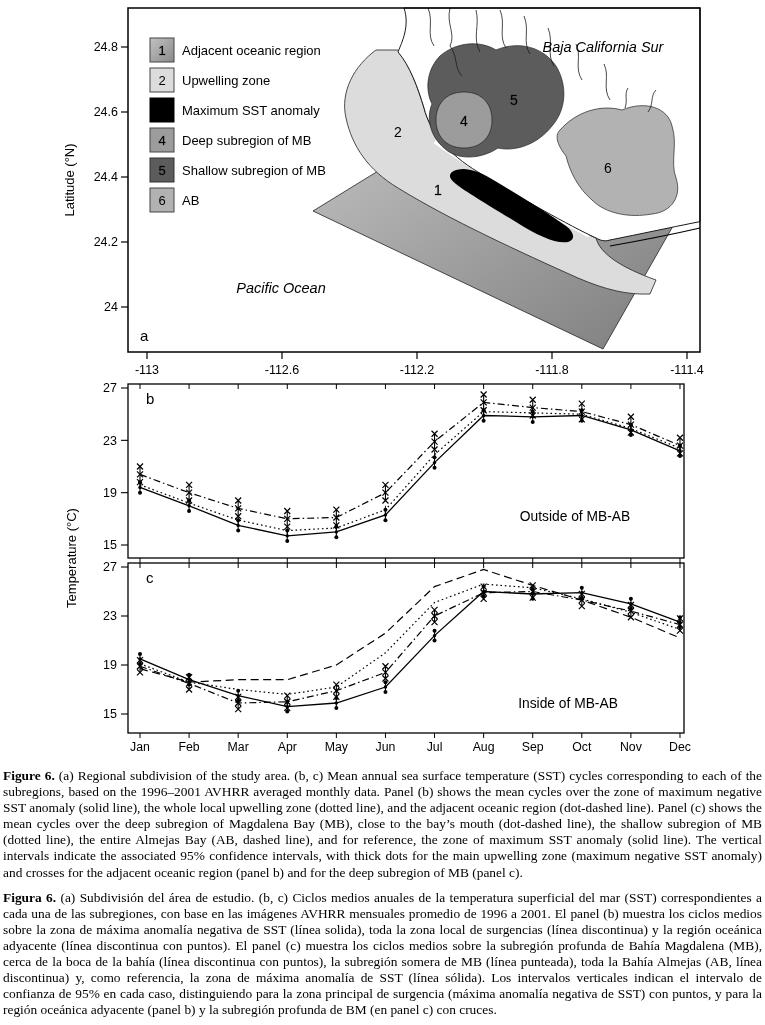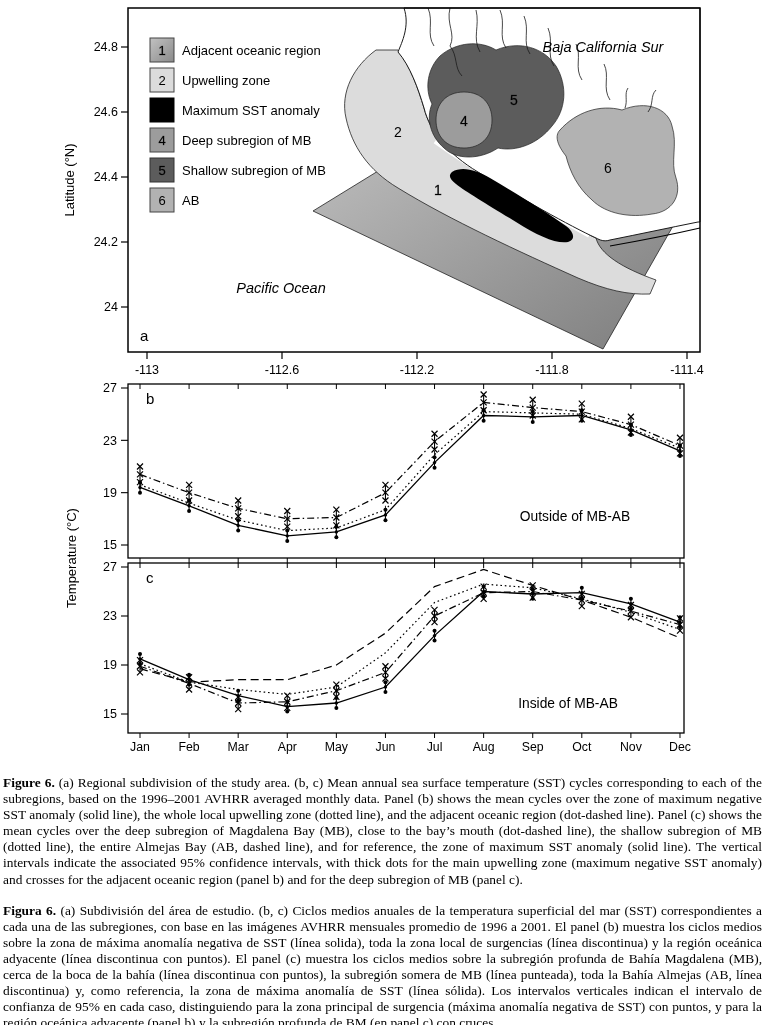--- a/index.html
+++ b/index.html
@@ -2,21 +2,21 @@
 <html><head>
 <meta charset="utf-8">
 <style>
   html,body{margin:0;padding:0;background:#fff;}
   .page{width:765px;height:1025px;background:#fff;position:relative;overflow:hidden;
         font-family:"Liberation Sans",sans-serif;}
   .figure{position:relative;width:765px;height:758px;padding-left:36px;}
   .figure svg{position:absolute;left:0;top:0;}
   .captions{padding:2px 3px 0 3px;font-family:"Liberation Serif",serif;font-size:13.4px;
             line-height:16.1px;color:#000;text-align:justify;}
-  .cap{margin:15px 0 9px 0;}
+  .cap{margin:8px 0 9px 0;}
   .cap b{font-weight:bold;}
   text{fill:#000;}
 </style>
 </head>
 <body>
 
 <div class="page">
   <div class="figure">
     <svg id="fig-svg" width="765" height="758" viewBox="0 0 765 758">
       <defs>

